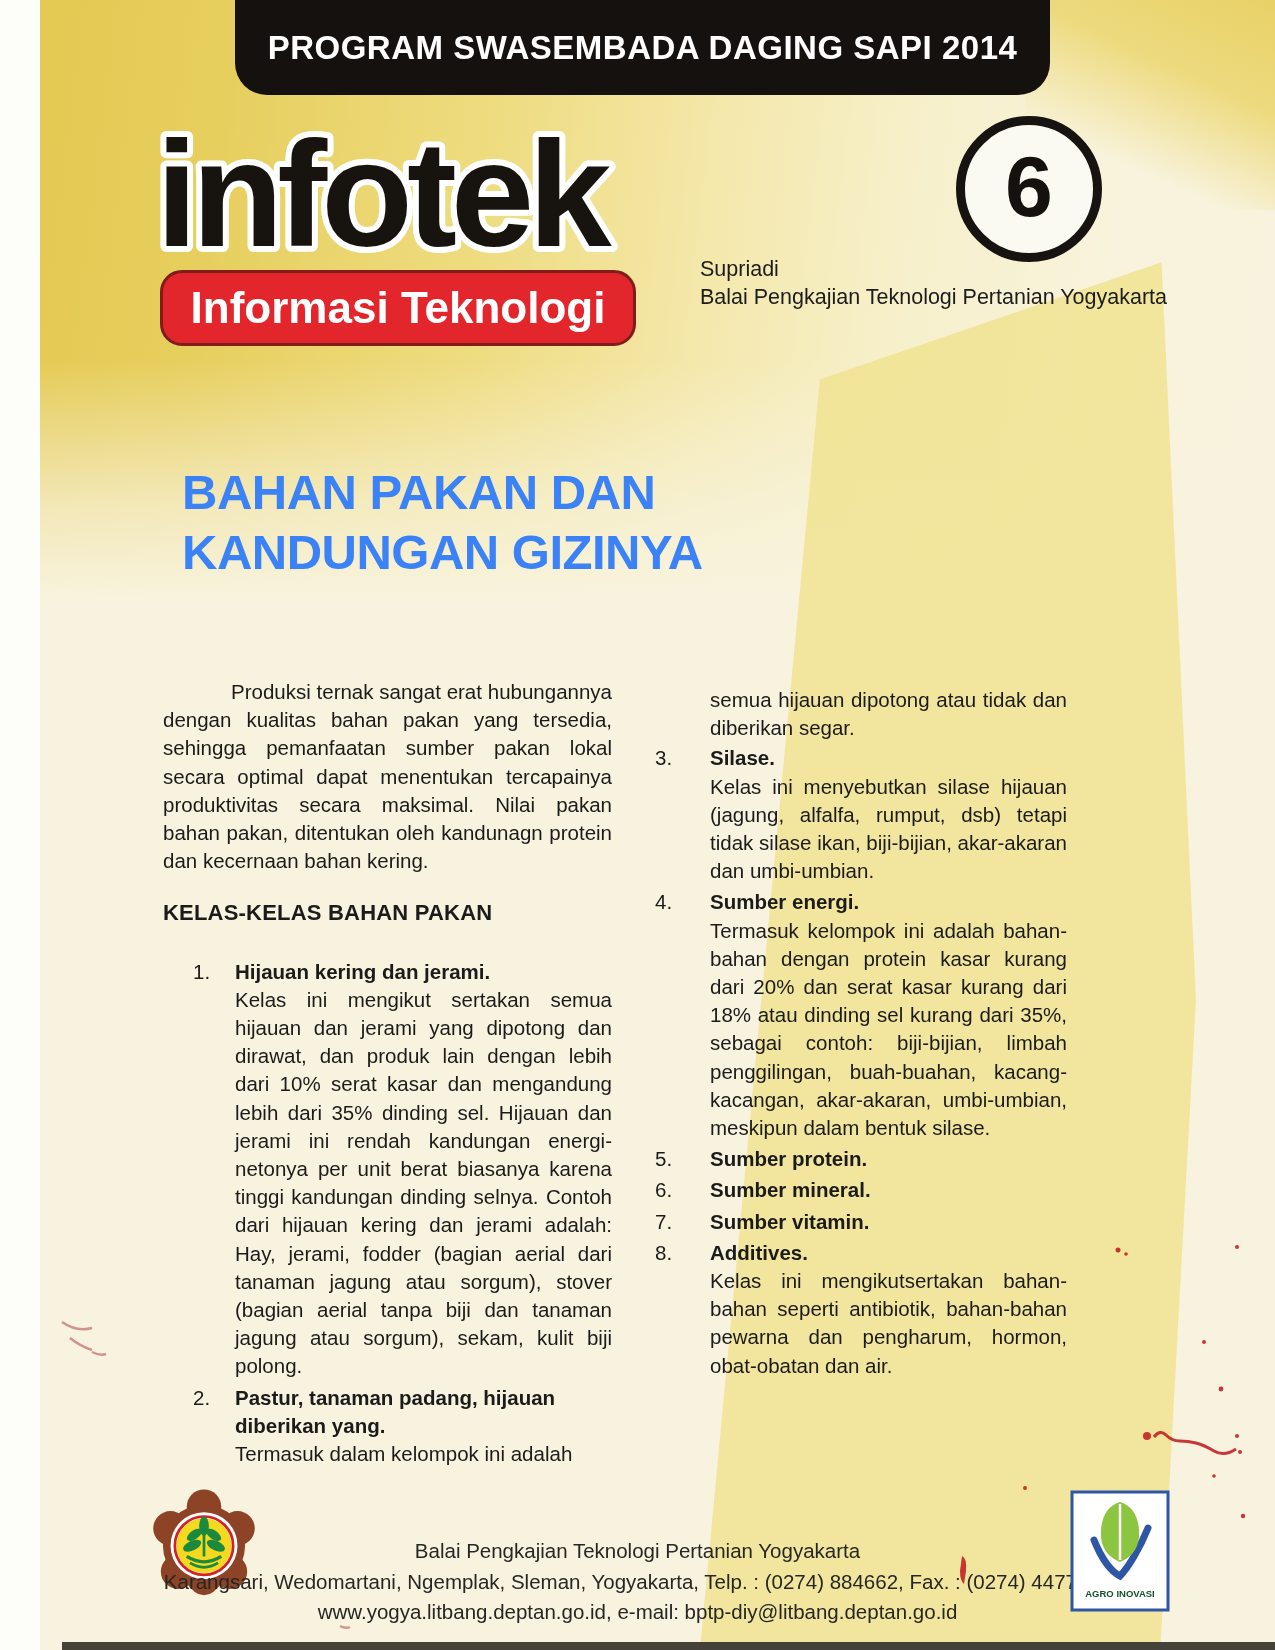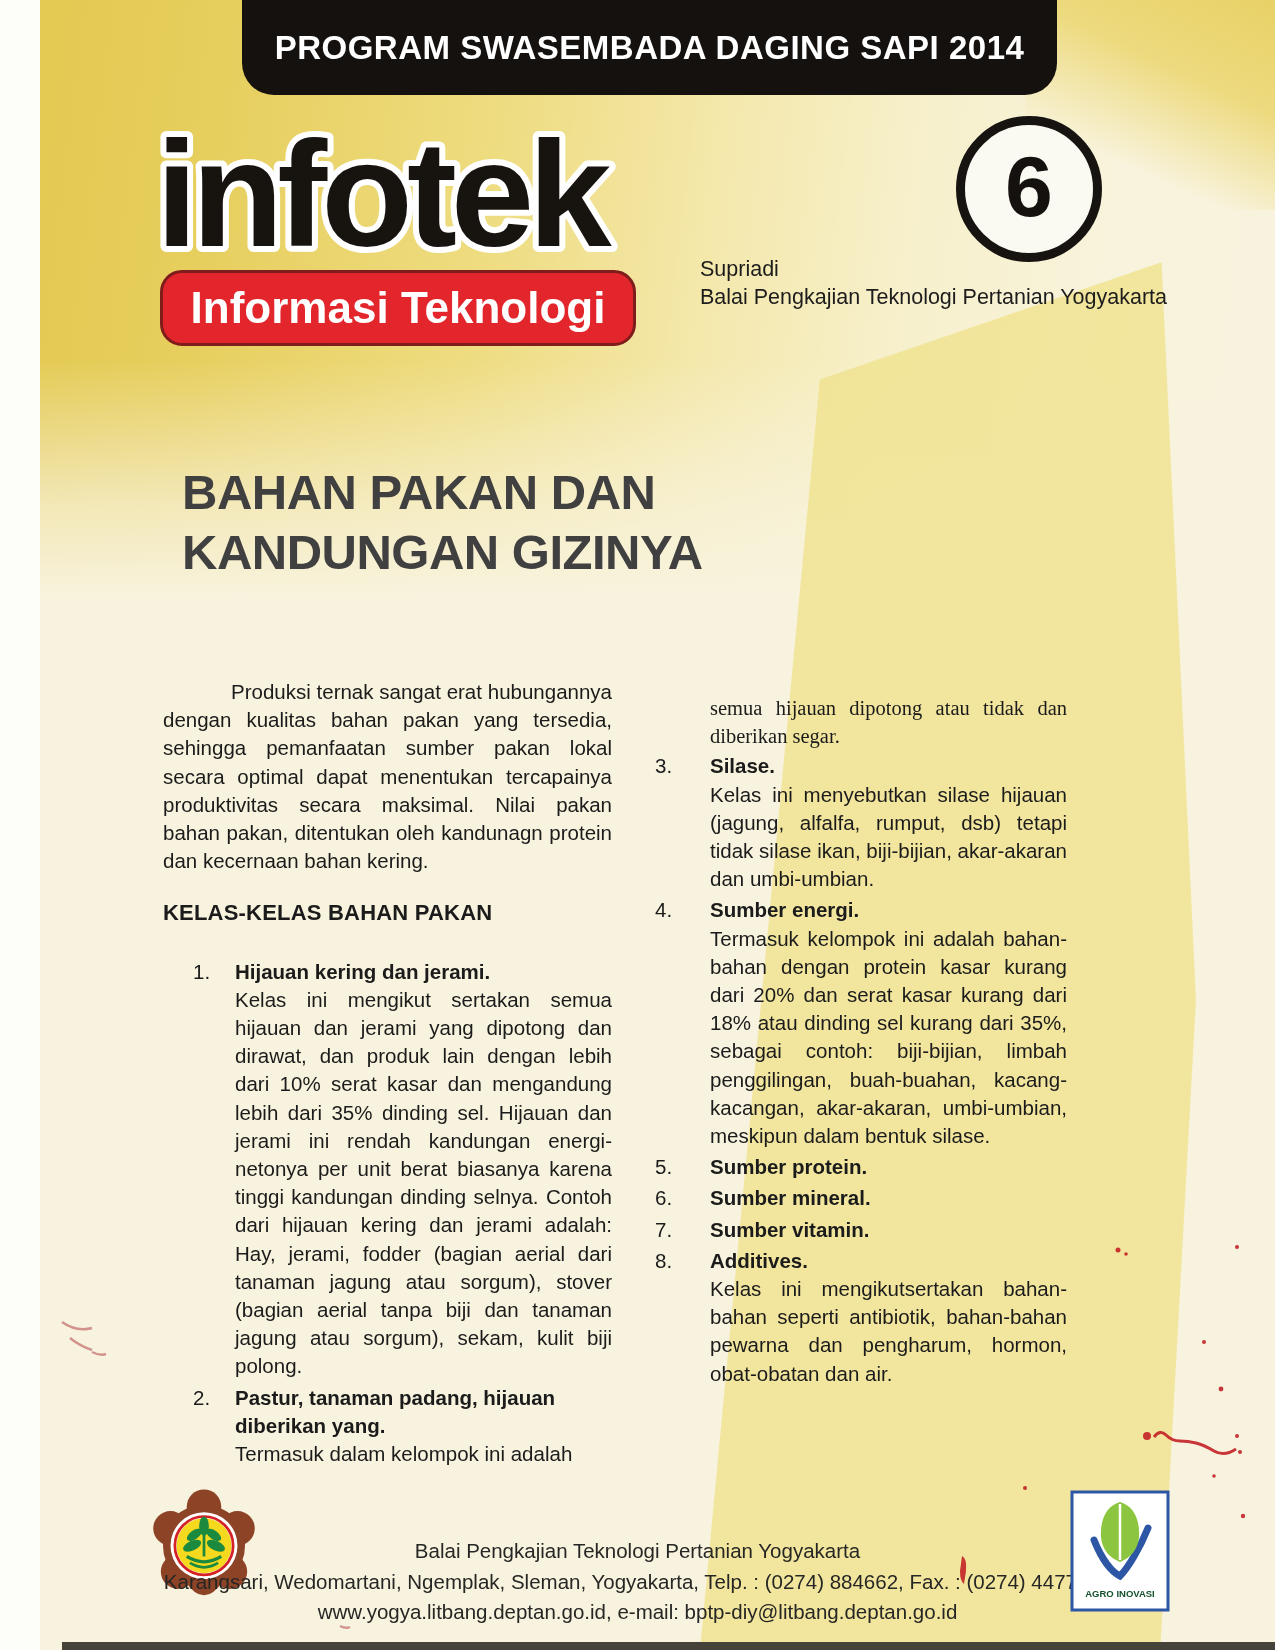--- a/index.html
+++ b/index.html
@@ -14,47 +14,47 @@
   .bg-top-fade{left:0;top:360px;right:0;height:240px;
     background:linear-gradient(to bottom,rgba(248,243,222,0) 0%,rgba(248,243,222,.7) 60%,#F8F3DE 100%);}
   .bg-corner{top:0;right:0;width:250px;height:210px;
     background:linear-gradient(205deg,#E8D166 0%,#EDDA7E 35%,rgba(237,218,126,0) 72%);}
   .bg-band{inset:0;background:#F0E18C;opacity:.78;
     clip-path:polygon(64.3% 23%,91.1% 15.9%,93.8% 60.6%,91% 100%,54.9% 100%);}
   .margin-left{left:0;top:0;bottom:0;width:40px;background:#FDFDFA;z-index:6;}
   .scan-strip{left:62px;right:0;top:1642px;height:8px;background:#45423A;z-index:6;}
 
   
-  .banner{left:242px;top:0;width:815px;height:95px;background:#15110E;
+  .banner{left:235px;top:0;width:815px;height:95px;background:#15110E;
     border-radius:0 0 32px 32px;z-index:10;display:flex;align-items:center;justify-content:center;}
   .banner span{color:#ffffff;font-weight:bold;font-size:33px;letter-spacing:.5px;}
   .infotek-svg{left:150px;top:96px;z-index:10;}
   .pill{left:160px;top:270px;width:476px;height:76px;background:#E3262B;border:3px solid #7f1d1d;
     border-radius:22px;z-index:10;display:flex;align-items:center;justify-content:center;box-sizing:border-box;}
   .pill span{color:#ffffff;font-weight:bold;font-size:44px;}
   .issue{left:956px;top:116px;width:146px;height:146px;border-radius:50%;background:#FBFAF2;
     border:9px solid #161310;box-sizing:border-box;z-index:10;display:flex;align-items:center;justify-content:center;}
   .issue span{font-size:86px;font-weight:bold;color:#15110E;padding-bottom:6px;}
   .penyusun{left:700px;top:256px;z-index:10;font-size:21.5px;line-height:27.5px;color:#1c1c1c;}
 
   
-  .doc-title{left:182px;top:462px;z-index:10;color:#404040;font-weight:bold;font-size:49px;
+  .doc-title{left:182px;top:462px;z-index:10;color:#3b82f6;font-weight:bold;font-size:49px;
     line-height:60px;letter-spacing:-.5px;}
   .col{z-index:10;font-size:20.5px;line-height:28.2px;}
   .col-left{left:163px;top:678px;width:449px;}
   .col-right{left:648px;top:678px;width:419px;}
   .intro{margin:0;text-align:justify;text-indent:68px;}
   .sec-heading{font-weight:bold;font-size:22px;letter-spacing:.2px;margin:24px 0 30px 0;}
   .item{display:flex;margin:0 0 3px 0;}
   .item .num{flex:0 0 72px;padding-left:30px;box-sizing:border-box;}
   .col-right .item .num{flex:0 0 62px;padding-left:7px;}
   .item .itxt{flex:1;}
   .item .ititle{font-weight:bold;}
   .item .ibody{text-align:justify;}
-  .continuation{margin:16px 0 2px 62px;text-align:justify;font-family:Liberation Serif, serif;}
+  .continuation{margin:8px 0 2px 62px;text-align:justify;}
 
   
   .footer-text{left:140px;top:1536px;width:995px;text-align:center;z-index:10;
     font-size:20.5px;line-height:30.5px;color:#262624;}
   .ministry-logo{left:150px;top:1487px;z-index:10;}
   .agro-logo{left:1070px;top:1490px;z-index:10;}
 
   .ink{z-index:12;pointer-events:none;left:0;top:0;}
 </style>
 </head>

